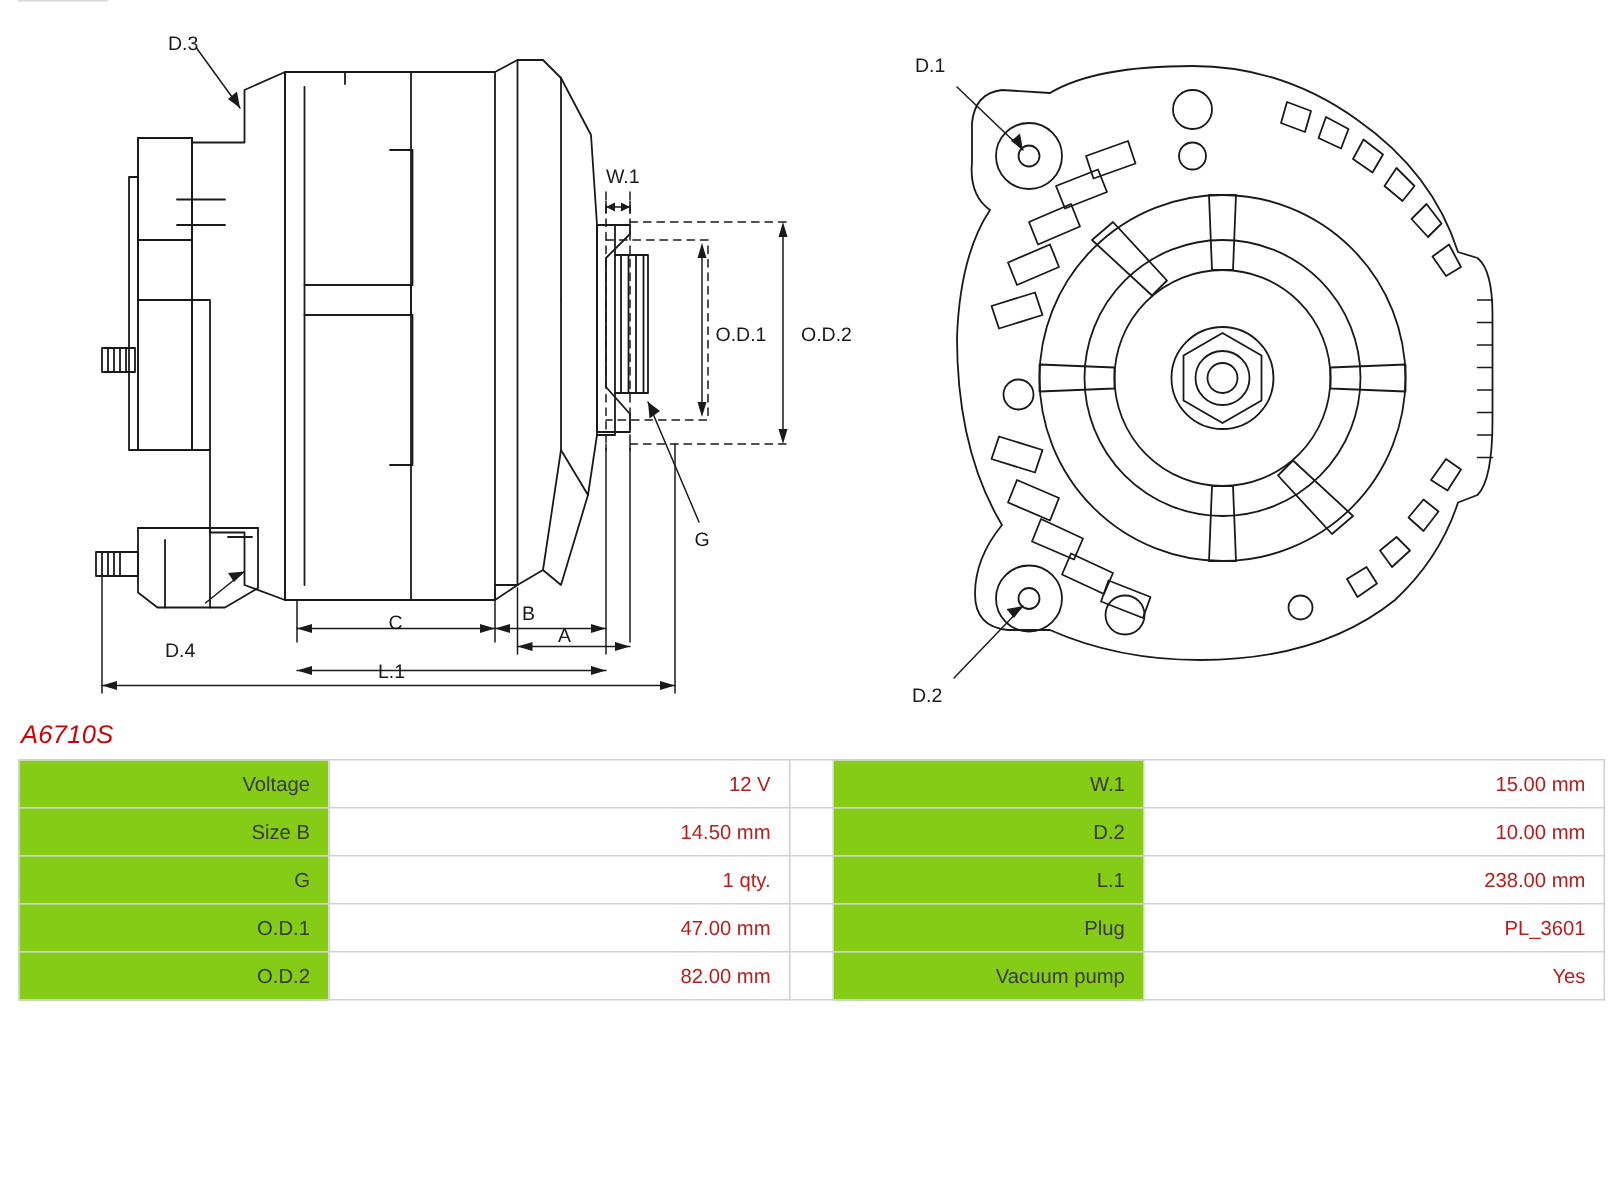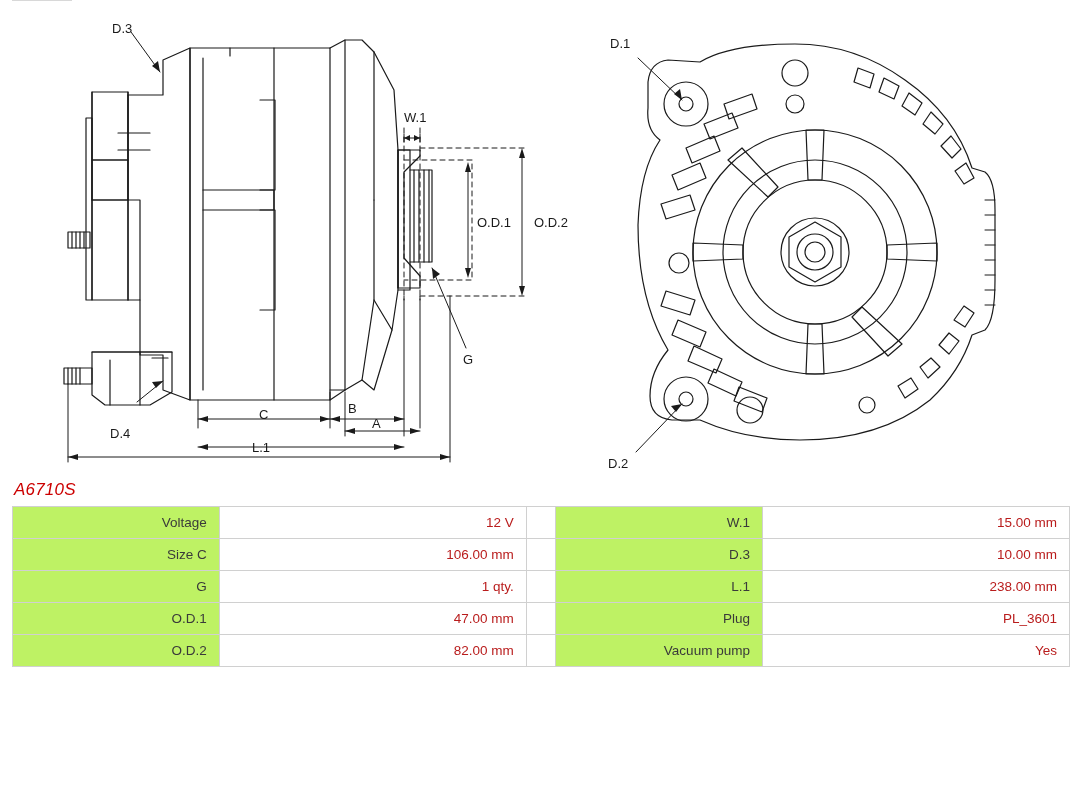--- a/index.html
+++ b/index.html
@@ -46,21 +46,21 @@
   }
   table.specs td {
     border: 1px solid #d0d0d0;
     height: 32px;
     font-size: 13.5px;
     padding: 0 12px;
     vertical-align: middle;
     box-sizing: border-box;
   }
   td.label {
-    background: #bef264;
+    background: #84cc16;
     text-align: right;
     color: #3a3a3a;
     width: 175px;
   }
   td.value {
     background: #ffffff;
     text-align: right;
     color: #b91c1c;
     width: 260px;
   }
@@ -281,24 +281,24 @@
   <table class="specs">
     <tbody>
       <tr>
         <td class="label">Voltage</td>
         <td class="value">12 V</td>
         <td class="spacer"></td>
         <td class="label">W.1</td>
         <td class="value">15.00 mm</td>
       </tr>
       <tr>
-        <td class="label">Size C</td>
-        <td class="value">106.00 mm</td>
-        <td class="spacer"></td>
-        <td class="label">D.3</td>
+        <td class="label">Size B</td>
+        <td class="value">14.50 mm</td>
+        <td class="spacer"></td>
+        <td class="label">D.2</td>
         <td class="value">10.00 mm</td>
       </tr>
       <tr>
         <td class="label">G</td>
         <td class="value">1 qty.</td>
         <td class="spacer"></td>
         <td class="label">L.1</td>
         <td class="value">238.00 mm</td>
       </tr>
       <tr>

